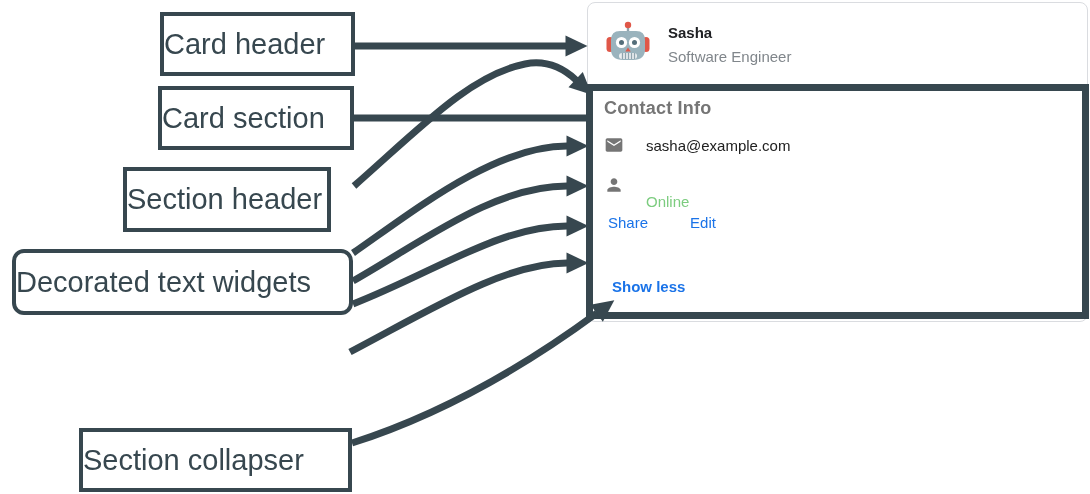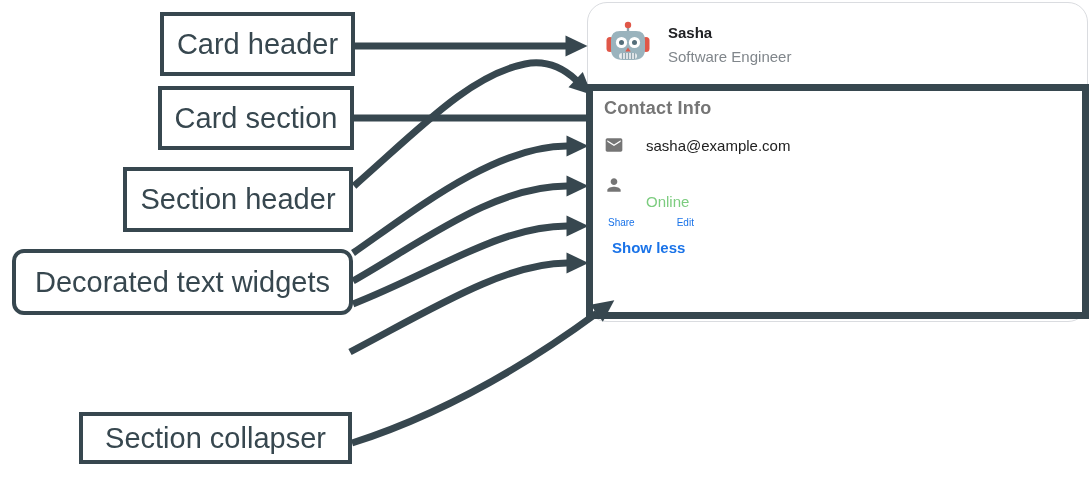--- a/index.html
+++ b/index.html
@@ -7,56 +7,56 @@
     --subtitle-text:#80868b; --section-title:#757575; --row-text:#212121;
     --online-green:#7ccc7f; --link-blue:#1a73e8; --icon-gray:#757575;
   }
   *{margin:0;padding:0;box-sizing:border-box;}
   html,body{background:#fff;}
   body{font-family:"Liberation Sans",sans-serif;}
   .canvas{position:relative;width:1090px;height:494px;background:#fff;overflow:hidden;}
 
   
   .card{position:absolute;left:587px;top:2px;width:501px;height:320px;background:#fff;
-        border:1px solid var(--card-border);border-radius:20px;z-index:1;}
+        border:1px solid var(--card-border);border-radius:8px;z-index:1;}
   .card-header{height:82px;display:flex;align-items:center;padding:0 16px;gap:16px;}
   .avatar{width:48px;height:48px;flex:0 0 auto;}
   .card-title{font-size:15px;font-weight:600;color:var(--title-text);margin-bottom:7px;}
   .card-subtitle{font-size:15px;color:var(--subtitle-text);}
   .card-body{padding:14px 16px 0 16px;}
   .section-title{font-size:18px;font-weight:700;color:var(--section-title);line-height:18px;letter-spacing:.2px;}
   .rows{margin-top:8px;}
   .row{height:40px;display:flex;align-items:center;}
   .row-icon{width:24px;display:flex;justify-content:flex-start;margin-right:18px;}
   .row-icon svg{width:20px;height:20px;fill:var(--icon-gray);}
   .row-text{font-size:15px;color:var(--row-text);}
   .row-text.online{color:var(--online-green);margin-top:32px;}
   .btn-row{height:34px;display:flex;align-items:center;gap:42px;padding-left:4px;}
-  .text-btn{font-size:10px;font-weight:500;color:var(--link-blue);background:none;border:none;
+  .text-btn{font-size:15px;font-weight:500;color:var(--link-blue);background:none;border:none;
             cursor:pointer;font-family:"Liberation Sans",sans-serif;}
-  .collapser-row{height:28px;display:flex;align-items:flex-start;padding-left:8px;}
+  .collapser-row{height:28px;display:flex;align-items:flex-end;padding-left:8px;margin-top:28px;}
   .show-less{font-size:15px;font-weight:700;color:var(--link-blue);background:none;border:none;
              cursor:pointer;font-family:"Liberation Sans",sans-serif;}
 
   
   .section-outline{position:absolute;left:586px;top:84px;width:503px;height:235px;
                    border:7px solid var(--annotation);z-index:2;pointer-events:none;}
   svg.arrows{position:absolute;left:0;top:0;z-index:3;pointer-events:none;}
   svg.arrows path.arrow{stroke:var(--annotation);stroke-width:7;fill:none;}
   svg.arrows marker path{fill:var(--annotation);}
 
   .label-box{position:absolute;background:#fff;border:4px solid var(--annotation);
-             display:flex;align-items:center;justify-content:center;z-index:4;}
+             display:flex;align-items:center;z-index:4;}
   .label-box span{font-size:29px;color:var(--annotation);white-space:nowrap;}
   .lb-1{left:160px;top:12px;width:195px;height:64px;}
   .lb-2{left:158px;top:86px;width:196px;height:64px;}
-  .lb-3{left:123px;top:167px;width:230px;height:65px;}
+  .lb-3{left:123px;top:167px;width:208px;height:65px;}
   .lb-4{left:12px;top:249px;width:341px;height:66px;border-radius:12px;}
   .lb-5{left:77px;top:330px;width:272px;height:67px;}
-  .lb-6{left:79px;top:412px;width:273px;height:52px;}
+  .lb-6{left:79px;top:428px;width:273px;height:64px;}
 </style>
 </head>
 <body>
 
 <div class="canvas">
 
   <div class="card">
     <div class="card-header">
       <svg class="avatar" viewBox="0 0 48 48">
         <rect x="22.8" y="5" width="2.4" height="9" fill="#90a4ae"></rect>

